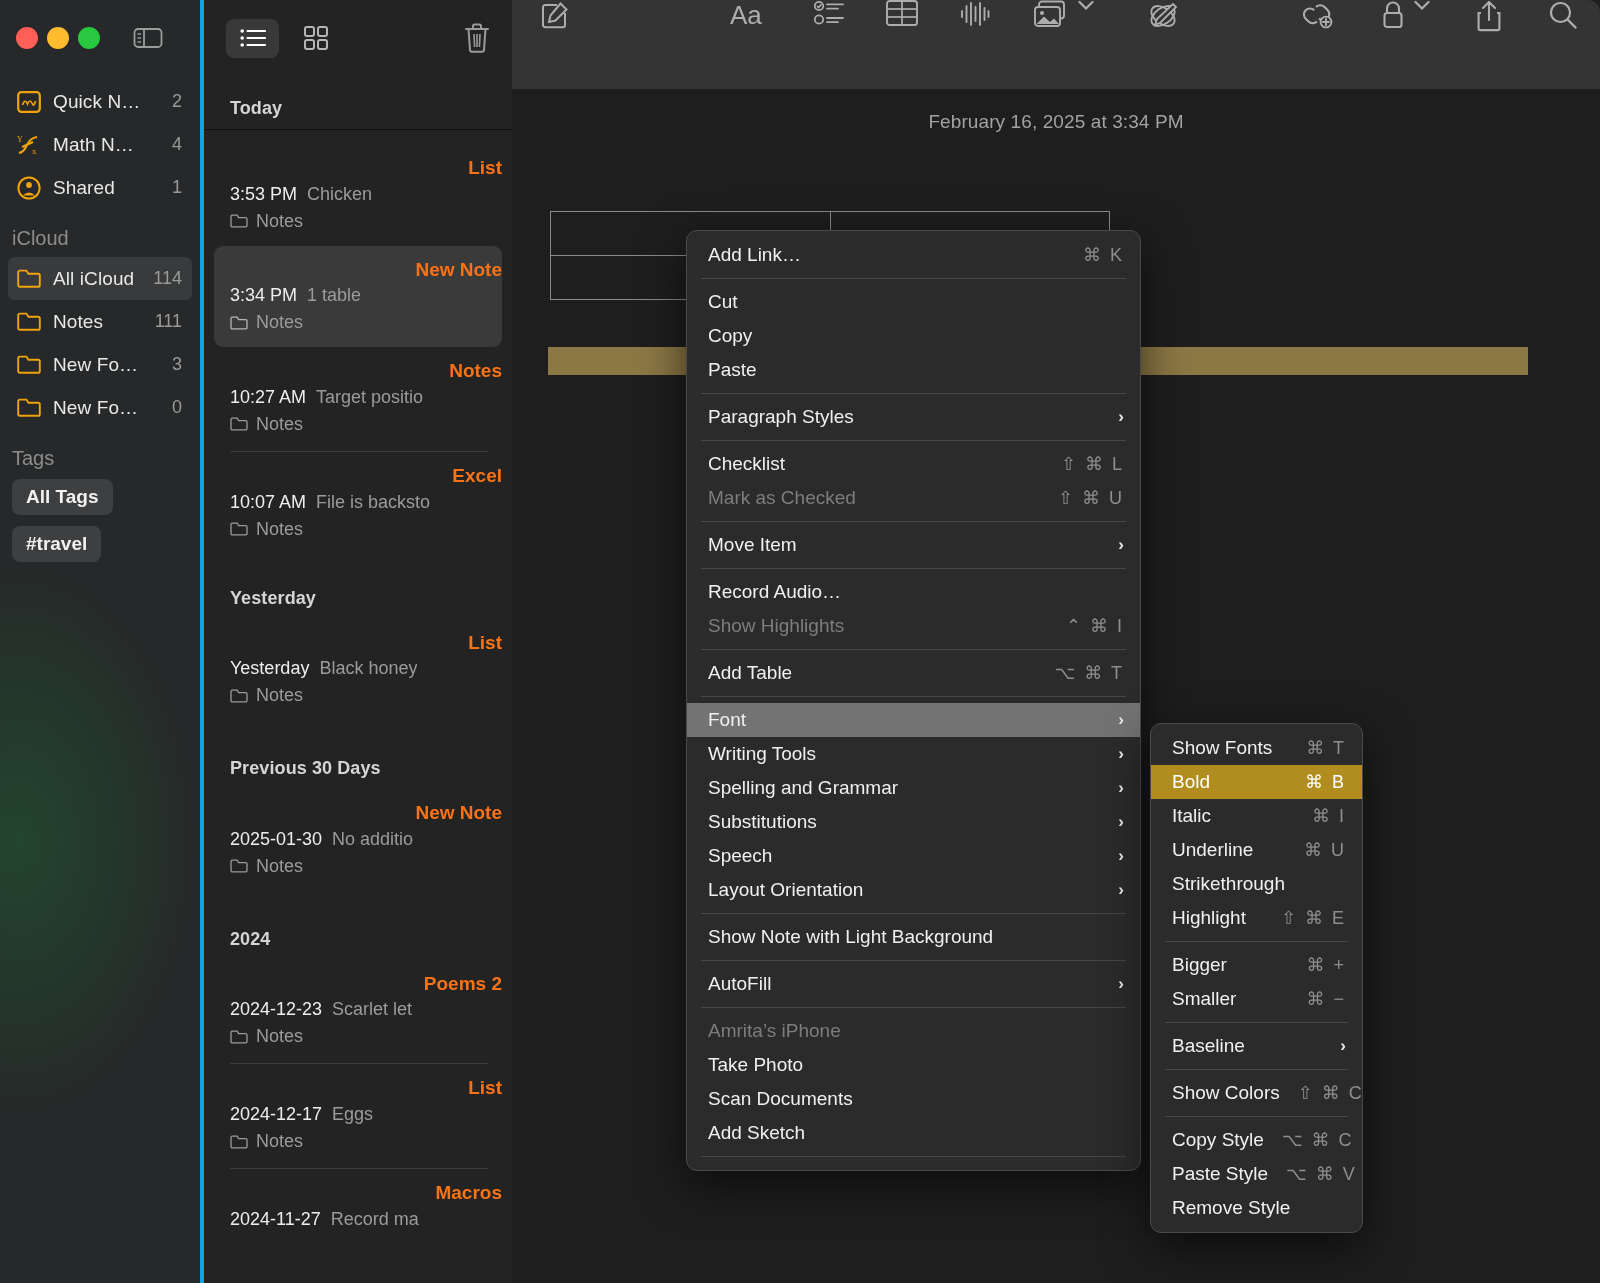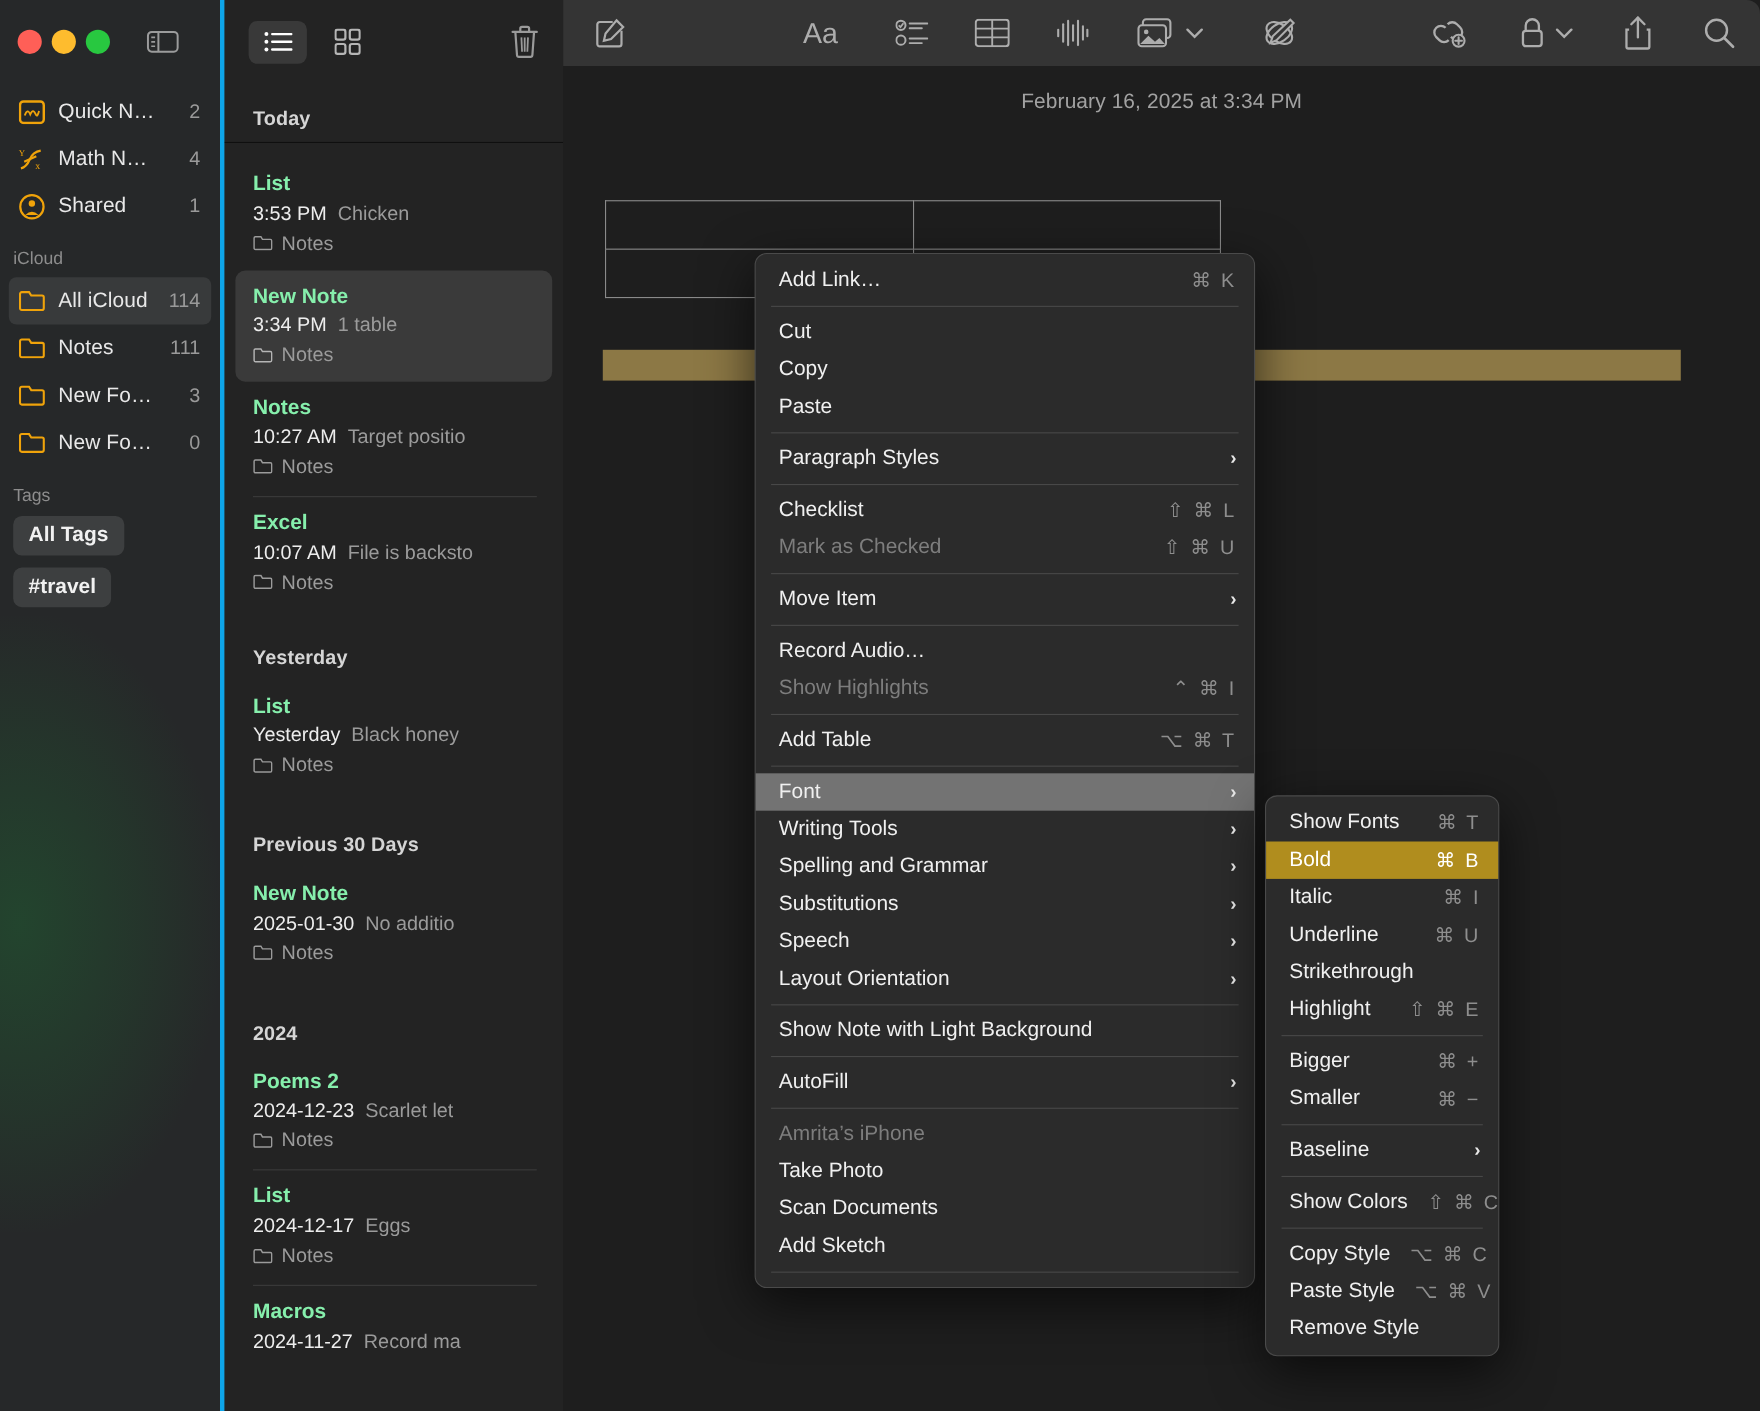--- a/index.html
+++ b/index.html
@@ -42,21 +42,21 @@
     height: 43px; padding: 0 10px 0 8px; border-radius: 7px;
     color: #e8e8e8; font-size: 19px;
   }
   .sb-row.selected { background: rgba(255,255,255,0.085); }
   .sb-icon { width: 25px; height: 25px; flex: 0 0 25px; display: flex; align-items: center; justify-content: center; }
   .sb-label { flex: 1 1 auto; white-space: nowrap; overflow: hidden; font-weight: 400; letter-spacing: .1px; }
   .sb-count { color: #9a9a9a; font-size: 18px; }
 
   .sb-section {
     position: relative; z-index: 2;
-    color: #8d8d8d; font-size: 16px; font-weight: 400;
+    color: #8d8d8d; font-size: 20px; font-weight: 400;
     padding: 18px 0 7px 12px;
   }
   .tag-wrap { position: relative; z-index: 2; padding: 2px 0 0 12px; display: flex; flex-direction: column; gap: 11px; align-items: flex-start; }
   .tag {
     background: rgba(255,255,255,0.11); color: #f1f1f1;
     border-radius: 8px; padding: 7px 14px; font-size: 19px; font-weight: 600;
   }
 
   
   .notelist {
@@ -80,31 +80,31 @@
   .nl-scroll { position: relative; }
   .nl-group {
     color: #d5d5d5; font-size: 18px; font-weight: 700;
     padding: 22px 0 10px 26px; letter-spacing: .1px;
   }
   .nl-item {
     margin: 0 10px; padding: 11px 0 11px 16px; border-radius: 9px;
     position: relative;
   }
   .nl-item.selected { background: #3a3a3a; }
-  .nl-title { color: #86efac; font-size: 19px; font-weight: 700; line-height: 1.35; }
+  .nl-title { color: #f97316; font-size: 19px; font-weight: 700; line-height: 1.35; text-align: right; }
   .nl-meta { font-size: 18px; line-height: 1.5; display: flex; gap: 10px; }
   .nl-time { color: #ededed; font-weight: 400; }
   .nl-snippet { color: #9b9b9b; white-space: nowrap; overflow: hidden; }
   .nl-folder { display: flex; align-items: center; gap: 8px; color: #9b9b9b; font-size: 18px; line-height: 1.5; }
   .nl-sep { height: 1px; background: rgba(255,255,255,0.11); margin: 2px 24px 0 26px; }
 
   
   .editor { flex: 1 1 auto; height: 1283px; background: #1e1e1e; position: relative; }
   .ed-toolbar {
-    height: 60px; display: flex; align-items: center;
+    height: 89px; display: flex; align-items: flex-start;
     padding: 0 22px 0 28px; background: #343434;
     border-top-right-radius: 12px;
   }
   .tb-btn { display: flex; align-items: center; justify-content: center; opacity: .78; }
   .tb-gap-big { width: 160px; }
   .tb-spacer { flex: 1 1 auto; }
   .ed-date {
     text-align: center; color: #a2a2a2; font-size: 19px;
     padding: 22px 0 0 0; letter-spacing: .1px;
   }

